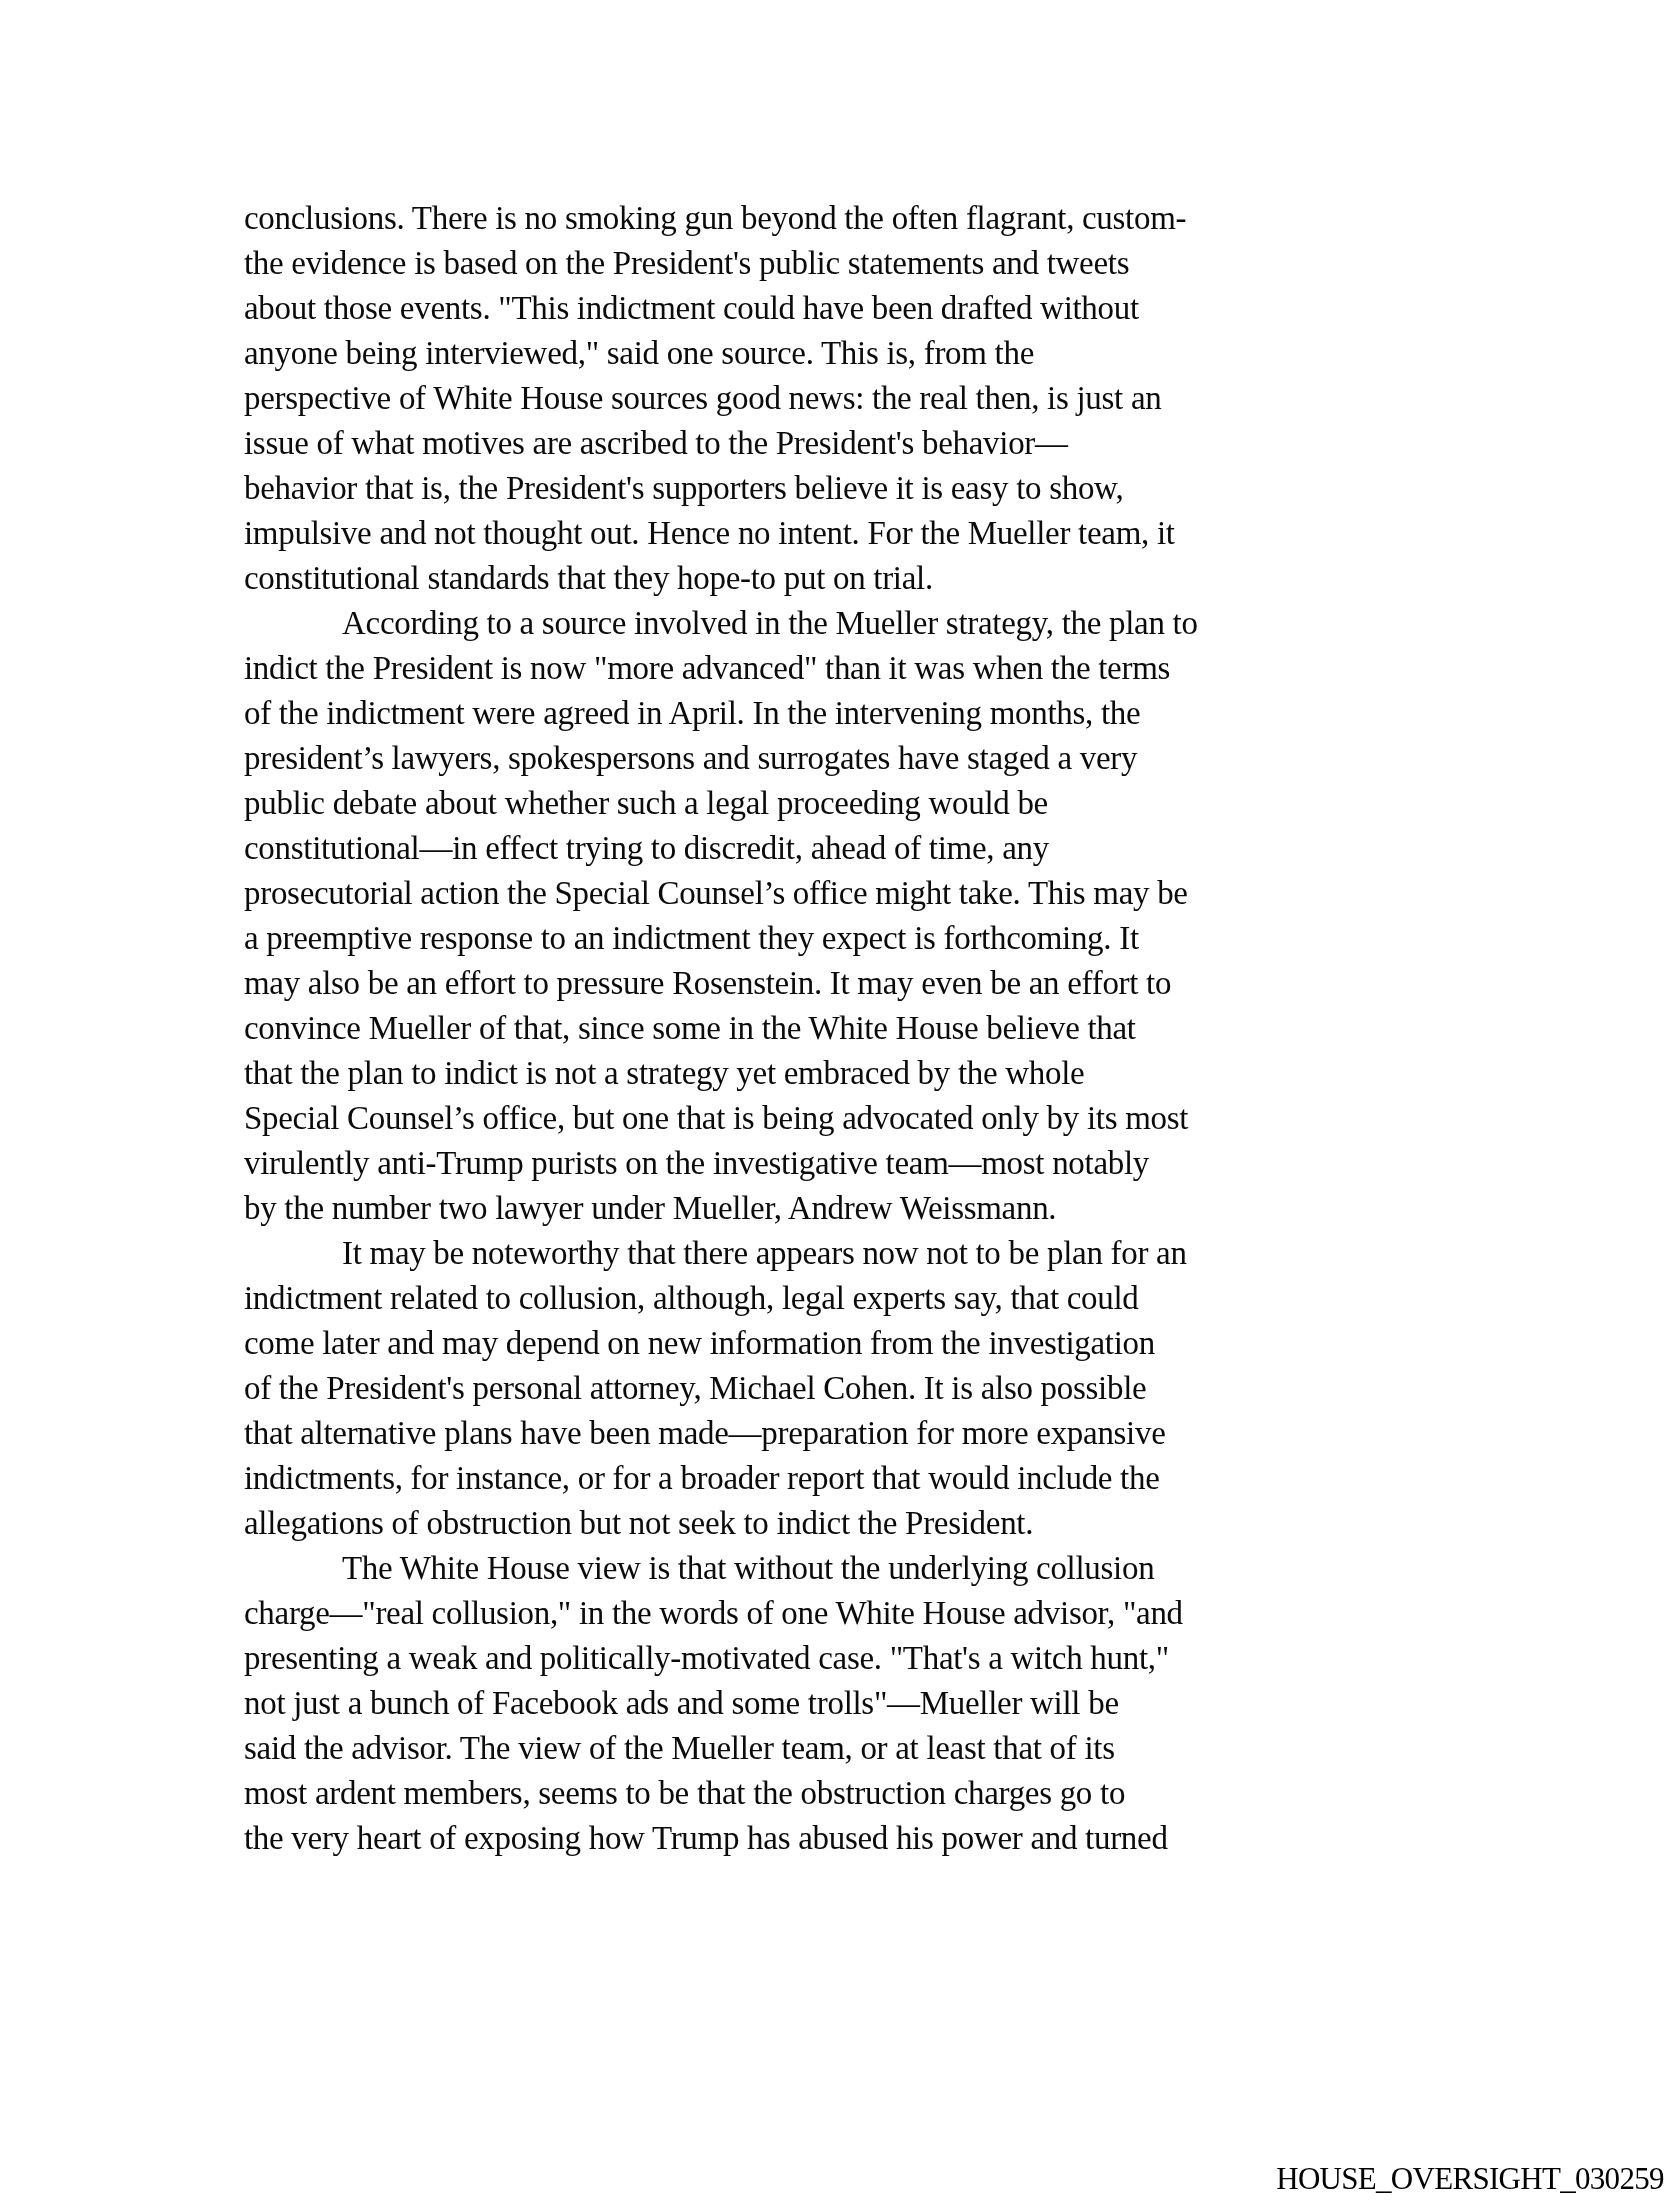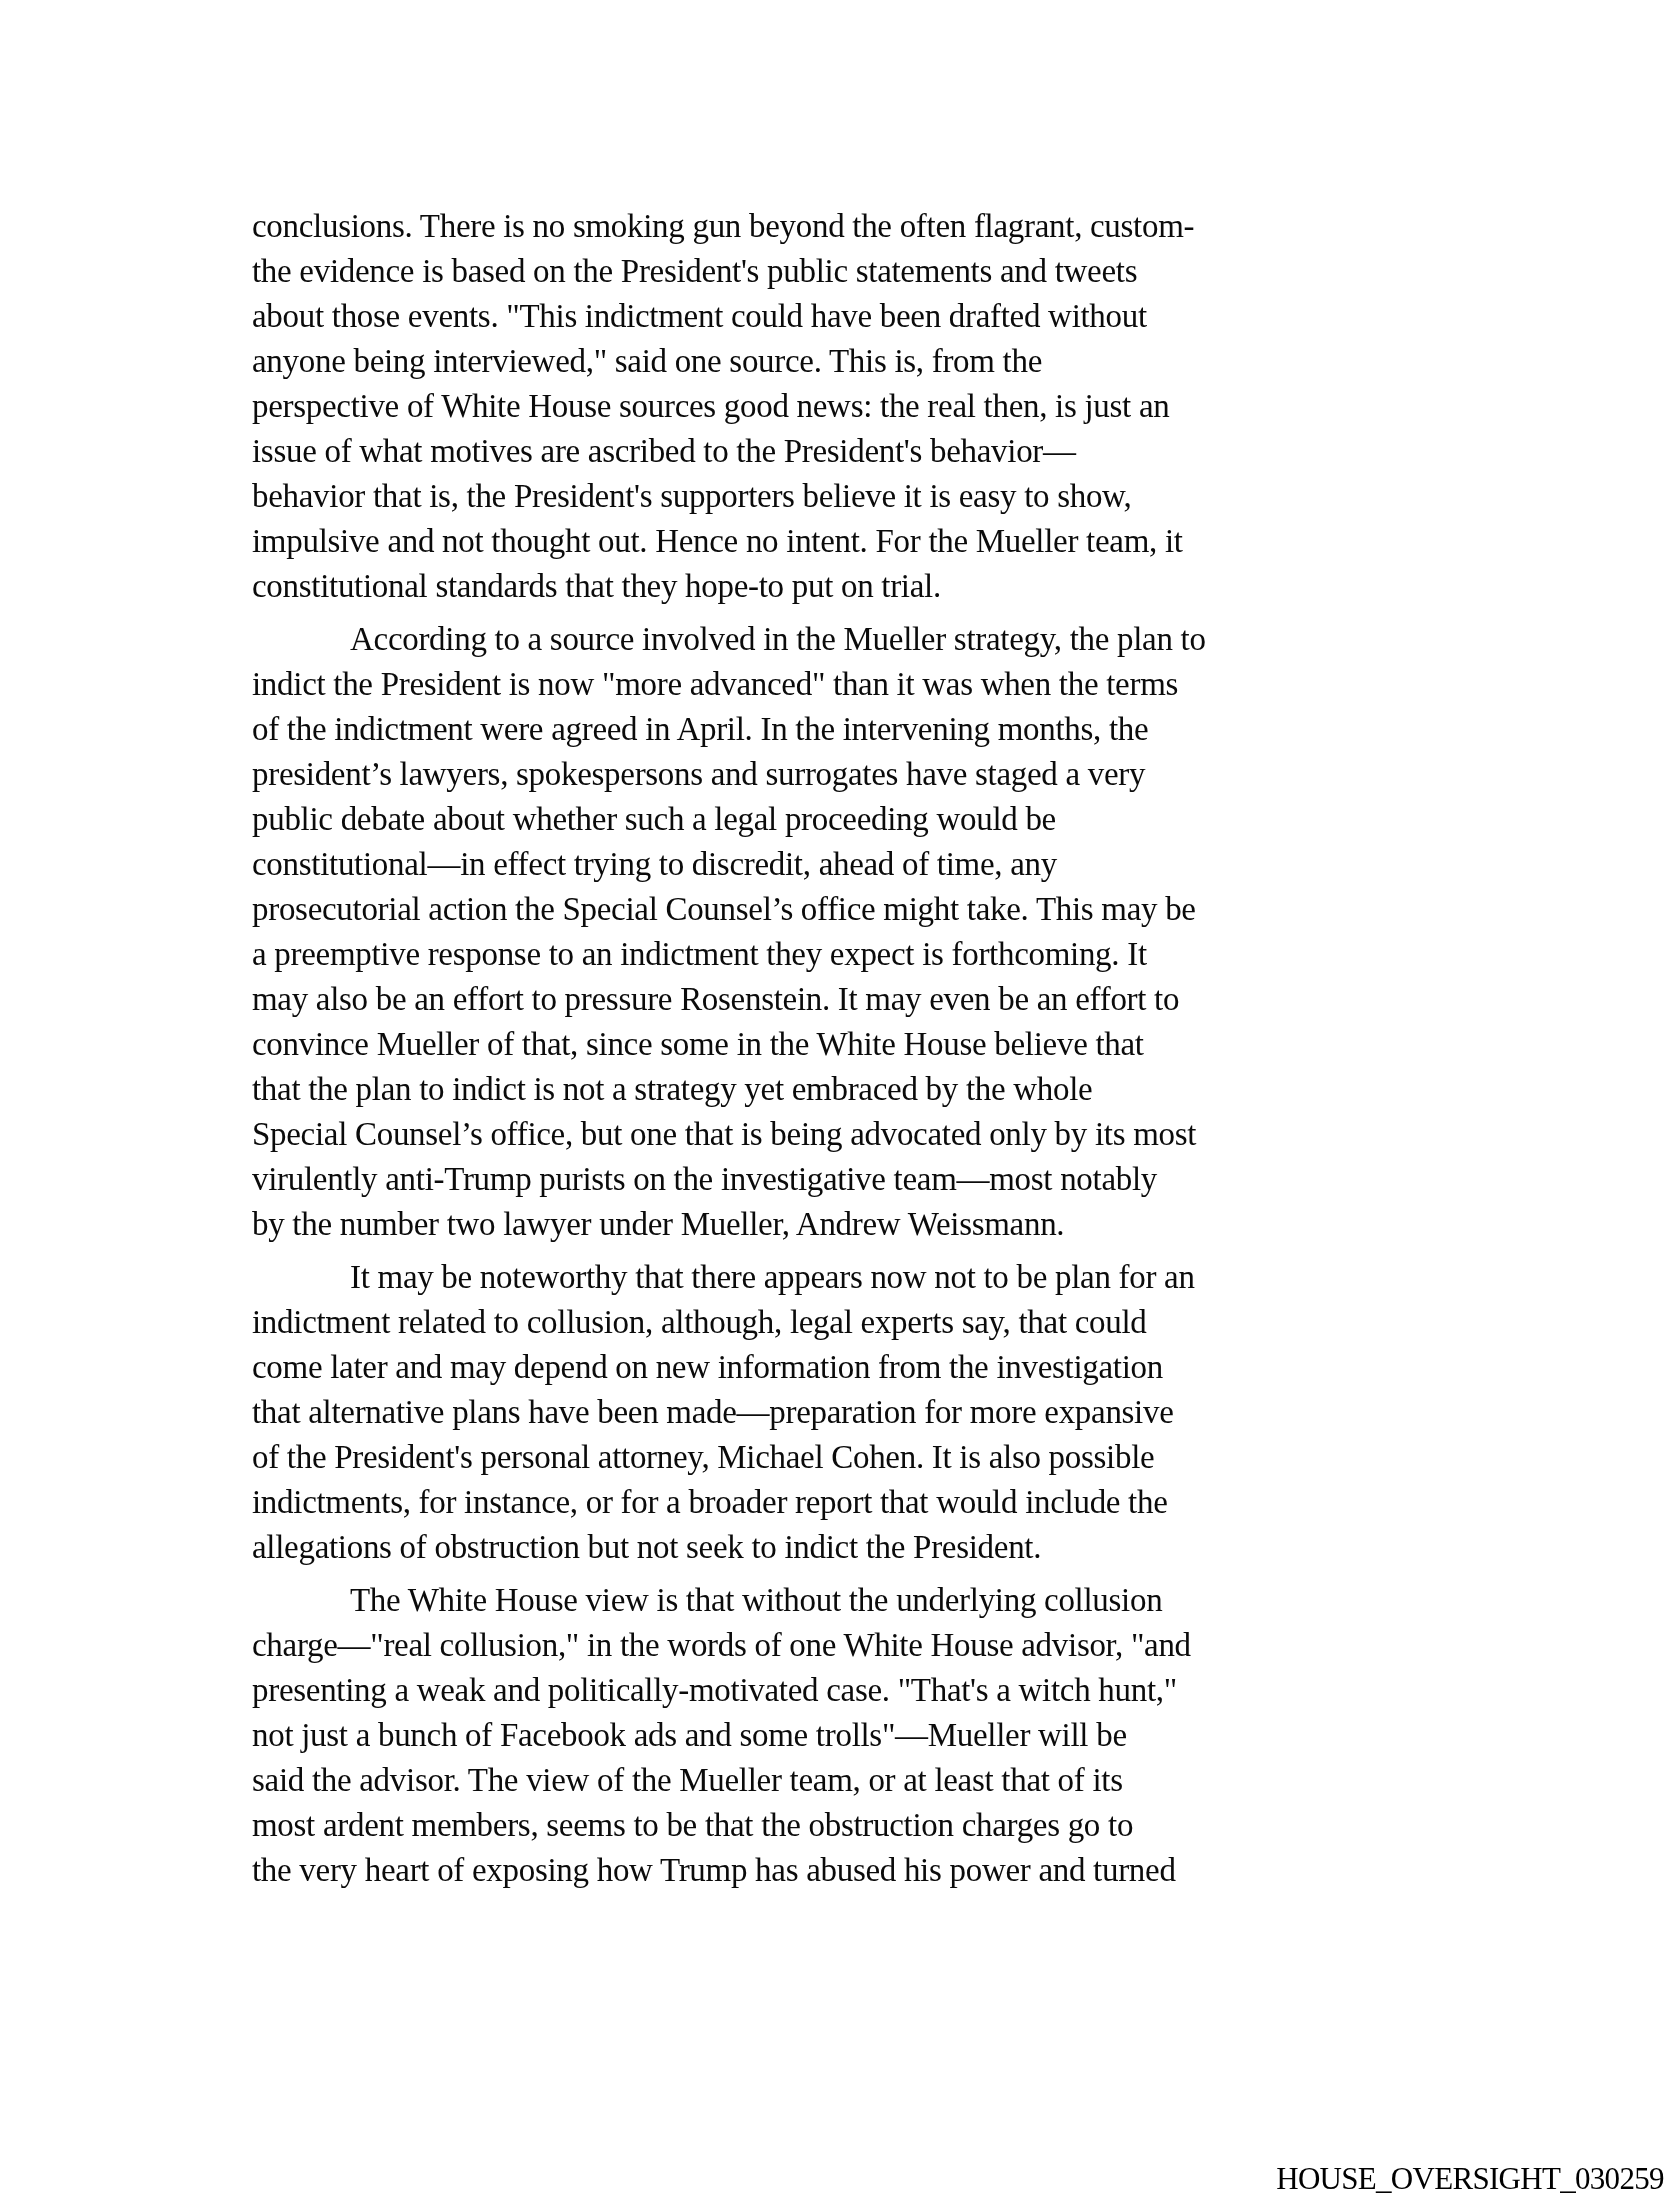--- a/index.html
+++ b/index.html
@@ -23,21 +23,21 @@
     left: 244px;
     top: 196px;
     width: 1204px;
     font-family: "Liberation Serif", "DejaVu Serif", serif;
     font-size: 33px;
     line-height: 45px;
     color: #0b0b0b;
     letter-spacing: -0.3px;
   }
   .paragraph {
-    margin: 8px;
+    margin: 0;
     padding: 0;
   }
   .line {
     white-space: pre;
   }
   .line.indent {
     padding-left: 98px;
   }
   .bates {
     position: absolute;
@@ -78,22 +78,22 @@
         <div class="line">convince Mueller of that, since some in the White House believe that</div>
         <div class="line">that the plan to indict is not a strategy yet embraced by the whole</div>
         <div class="line">Special Counsel’s office, but one that is being advocated only by its most</div>
         <div class="line">virulently anti-Trump purists on the investigative team—most notably</div>
         <div class="line">by the number two lawyer under Mueller, Andrew Weissmann.</div>
       </div>
       <div class="paragraph">
         <div class="line indent">It may be noteworthy that there appears now not to be plan for an</div>
         <div class="line">indictment related to collusion, although, legal experts say, that could</div>
         <div class="line">come later and may depend on new information from the investigation</div>
+        <div class="line">of the President's personal attorney, Michael Cohen. It is also possible</div>
         <div class="line">that alternative plans have been made—preparation for more expansive</div>
-        <div class="line">of the President's personal attorney, Michael Cohen. It is also possible</div>
         <div class="line">indictments, for instance, or for a broader report that would include the</div>
         <div class="line">allegations of obstruction but not seek to indict the President.</div>
       </div>
       <div class="paragraph">
         <div class="line indent">The White House view is that without the underlying collusion</div>
         <div class="line">charge—"real collusion," in the words of one White House advisor, "and</div>
         <div class="line">presenting a weak and politically-motivated case. "That's a witch hunt,"</div>
         <div class="line">not just a bunch of Facebook ads and some trolls"—Mueller will be</div>
         <div class="line">said the advisor. The view of the Mueller team, or at least that of its</div>
         <div class="line">most ardent members, seems to be that the obstruction charges go to</div>

